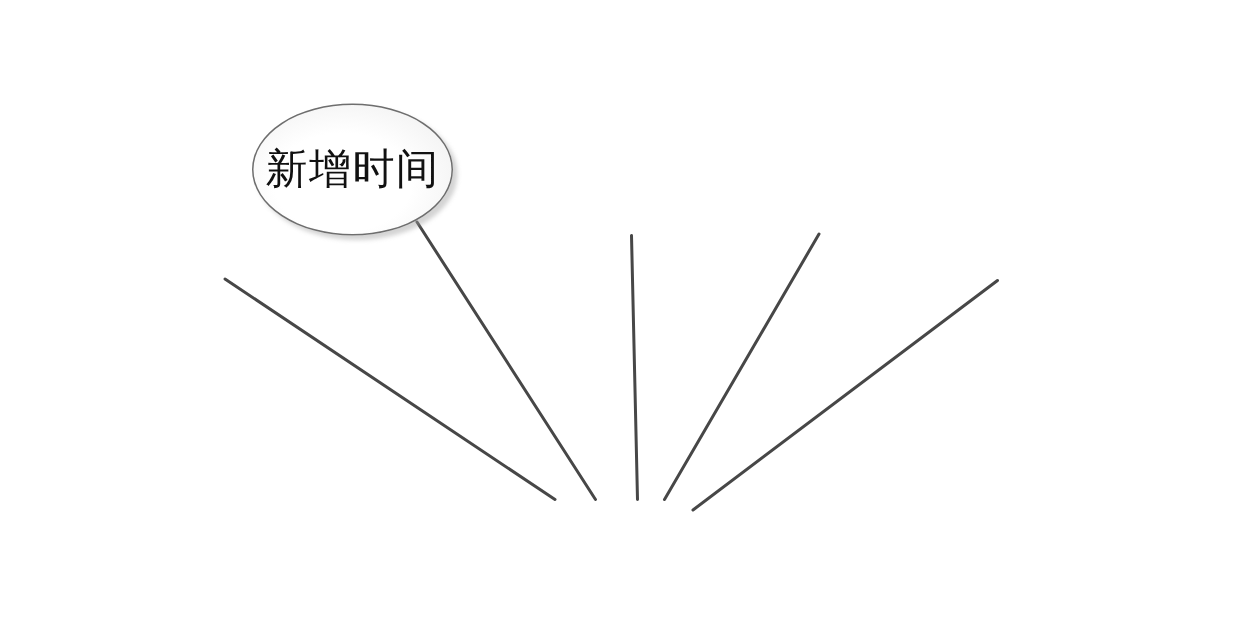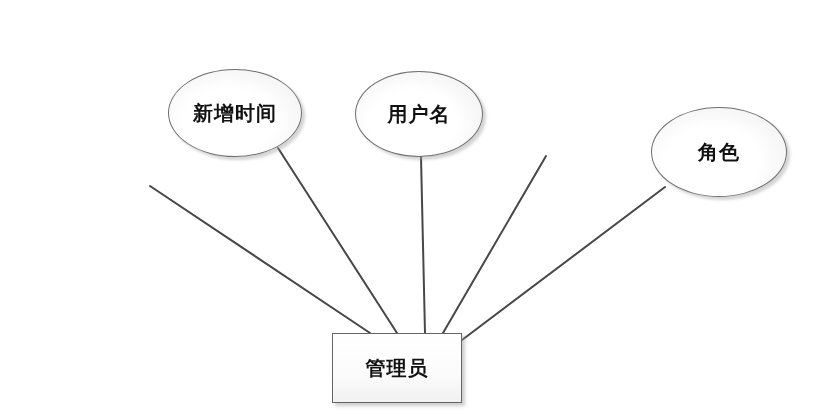--- a/index.html
+++ b/index.html
@@ -30,25 +30,24 @@
     border: 1px solid var(--shape-border);
     border-radius: 50%;
     background: radial-gradient(ellipse at 45% 60%, #ffffff 45%, #f3f3f3 80%, #e9e9e9 100%);
     box-shadow: 3px 3px 3px rgba(160,160,160,0.45);
     display: flex;
     align-items: center;
     justify-content: center;
   }
   .ellipse-node span,
   .entity-rect span {
-    font-size: 20px;
+    font-size: 28px;
     color: var(--text-color);
     letter-spacing: 1px;
     white-space: nowrap;
-    font-weight: bold;
   }
   .entity-rect {
     position: absolute;
     border: 1px solid #646464;
     background: linear-gradient(to bottom, #ffffff 0%, #fbfbfb 60%, #f1f1f1 100%);
     box-shadow: 3px 3px 3px rgba(160,160,160,0.5);
     display: flex;
     align-items: center;
     justify-content: center;
   }
@@ -58,25 +57,16 @@
 
 <div class="canvas">
   <svg class="connectors" viewBox="0 0 838 418" xmlns="http://www.w3.org/2000/svg">
       <line x1="150" y1="186" x2="370" y2="333" stroke="#474747" stroke-width="2" stroke-linecap="round"></line>
       <line x1="278" y1="148" x2="397" y2="333" stroke="#474747" stroke-width="2" stroke-linecap="round"></line>
       <line x1="421" y1="157" x2="425" y2="333" stroke="#474747" stroke-width="2" stroke-linecap="round"></line>
       <line x1="546" y1="156" x2="443" y2="333" stroke="#474747" stroke-width="2" stroke-linecap="round"></line>
       <line x1="665" y1="187" x2="462" y2="340" stroke="#474747" stroke-width="2" stroke-linecap="round"></line>
     </svg>
 
-  <div class="entity-rect" style="left: 332px; top: 333px; width: 130px; height: 70px;">
-    <span>管理员</span>
-  </div>
     <div class="ellipse-node" style="left: 168px; top: 69px; width: 134px; height: 88px;">
       <span>新增时间</span>
-    </div>
-    <div class="ellipse-node" style="left: 355px; top: 71px; width: 128px; height: 86px;">
-      <span>用户名</span>
-    </div>
-    <div class="ellipse-node" style="left: 651px; top: 107px; width: 136px; height: 90px;">
-      <span>角色</span>
     </div>
   </div>
 
 </body></html>

